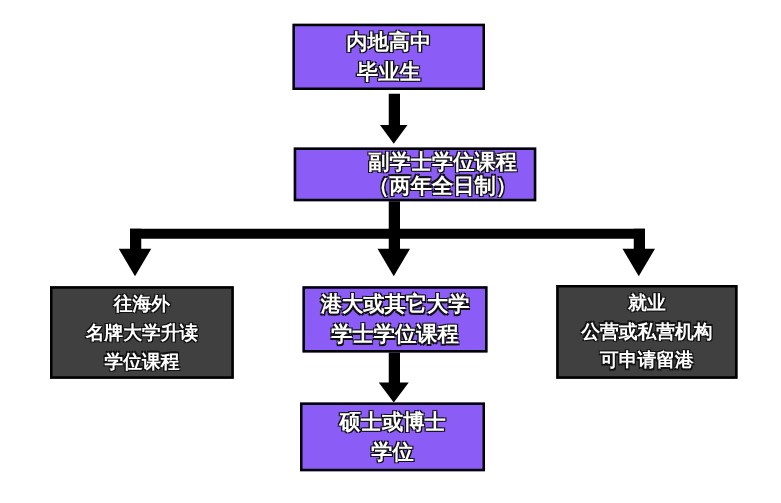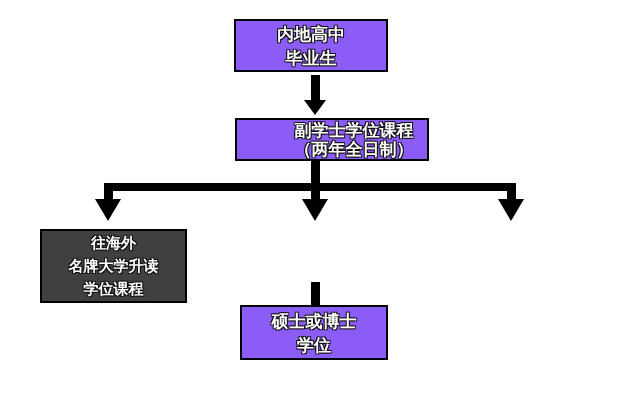--- a/index.html
+++ b/index.html
@@ -57,21 +57,26 @@
   <div class="stem" style="left:311px;top:183px;width:9px;height:17px;"></div>
   <div class="head head-lg" style="left:302px;top:199px;"></div>
 
   <div class="stem" style="left:507px;top:183px;width:9px;height:17px;"></div>
   <div class="head head-lg" style="left:498px;top:199px;"></div>
 
   <div class="node blue f15" style="left:40px;top:229px;width:143px;height:70px;">往海外
 名牌大学升读
 学位课程</div>
 
+  <div class="node orange f17" style="left:242px;top:229px;width:144px;height:49px;">港大或其它大学
+学士学位课程</div>
 
+  <div class="node blue f15" style="left:445px;top:228px;width:141px;height:71px;">就业
+公营或私营机构
+可申请留港</div>
 
   <div class="stem" style="left:311px;top:282px;width:9px;height:25px;"></div>
   <div class="head head-sm" style="left:303px;top:306px;"></div>
 
-  <div class="node orange f17" style="left:240px;top:305px;width:144px;height:51px;">硕士或博士
+  <div class="node orange f17" style="left:240px;top:322px;width:144px;height:51px;">硕士或博士
 学位</div>
 
 </div>
 
 </body></html>

